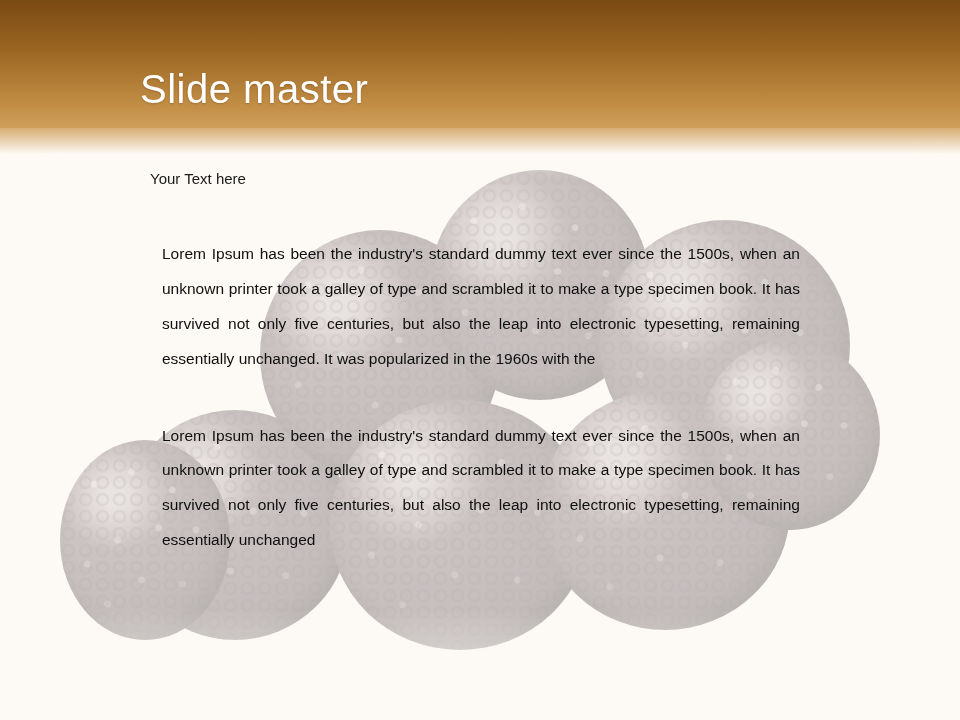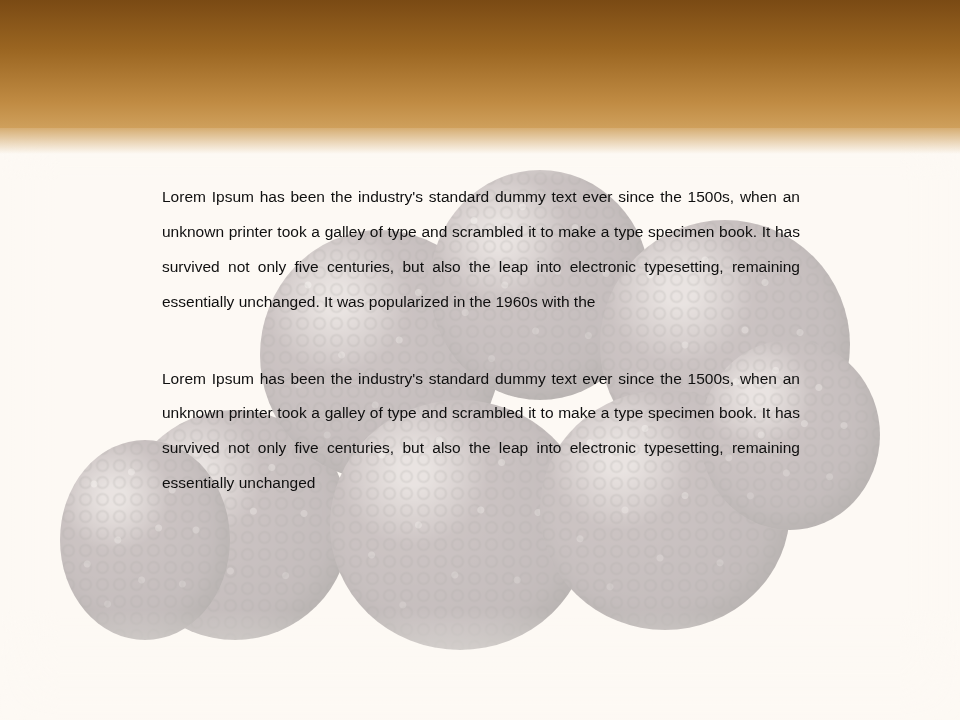--- a/index.html
+++ b/index.html
@@ -165,19 +165,21 @@
       </div>
     <div class="berry" style="left:700px; top:230px; width:180px; height:190px;">
         <span class="drupelets"></span>
       </div>
     <div class="photo-fade"></div>
   </div>
 
   <div class="title-band"></div>
   <div class="title-band-fade"></div>
 
+  <h1 class="slide-title">Slide master</h1>
 
   <div class="body-area">
+    <p class="subtitle">Your Text here</p>
     <p class="para first">Lorem Ipsum has been the industry's standard dummy text ever since the 1500s, when an unknown printer took a galley of type and scrambled it to make a type specimen book. It has survived not only five centuries, but also the leap into electronic typesetting, remaining essentially unchanged. It was popularized in the 1960s with the</p>
     <p class="para second">Lorem Ipsum has been the industry's standard dummy text ever since the 1500s, when an unknown printer took a galley of type and scrambled it to make a type specimen book. It has survived not only five centuries, but also the leap into electronic typesetting, remaining essentially unchanged</p>
   </div>
 
 </div>
 
 </body></html>

